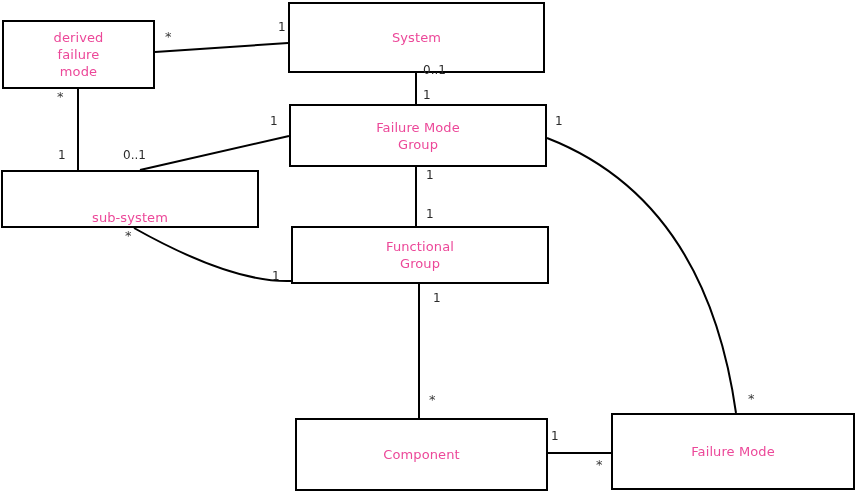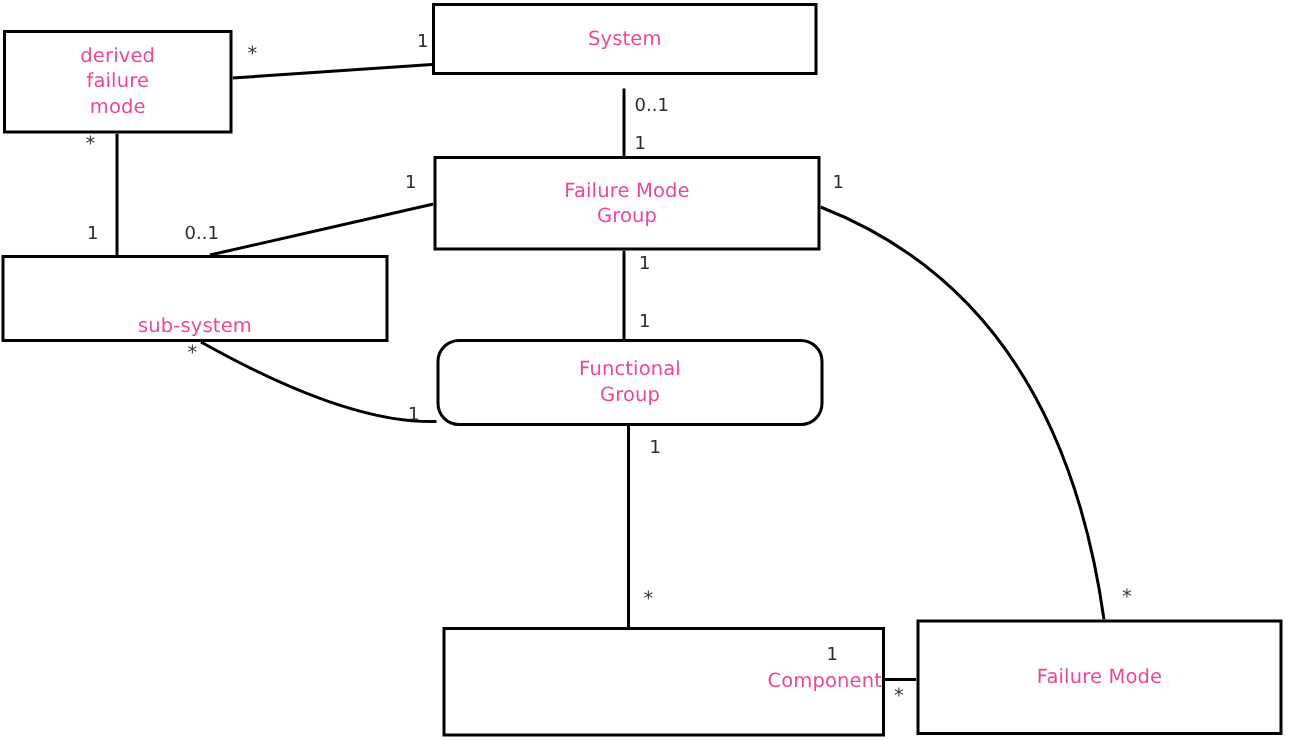--- a/index.html
+++ b/index.html
@@ -73,39 +73,39 @@
       <path d="M 547 138 Q 706 200 736 413"></path>
     </g>
   </svg>
 
   <div class="uml-class" style="left:2px; top:20px; width:153px; height:69px;">
     <span class="uml-class-name">derived
 failure
 mode</span>
   </div>
 
-  <div class="uml-class" style="left:288px; top:2px; width:257px; height:48px;">
+  <div class="uml-class" style="left:288px; top:2px; width:257px; height:71px;">
     <span class="uml-class-name">System</span>
   </div>
 
   <div class="uml-class" style="left:289px; top:104px; width:258px; height:63px;">
     <span class="uml-class-name">Failure Mode
 Group</span>
   </div>
 
   <div class="uml-class" style="left:1px; top:170px; width:258px; height:58px;align-items:flex-end;">
     <span class="uml-class-name">sub-system</span>
   </div>
 
-  <div class="uml-class" style="left:291px; top:226px; width:258px; height:58px;border-radius:15px;">
+  <div class="uml-class" style="left:291px; top:226px; width:258px; height:58px;">
     <span class="uml-class-name">Functional
 Group</span>
   </div>
 
-  <div class="uml-class" style="left:295px; top:418px; width:295px; height:73px;justify-content:flex-end;">
+  <div class="uml-class" style="left:295px; top:418px; width:253px; height:73px;">
     <span class="uml-class-name">Component</span>
   </div>
 
   <div class="uml-class" style="left:611px; top:413px; width:244px; height:77px;">
     <span class="uml-class-name">Failure Mode</span>
   </div>
 
   <span class="mult-label star" style="left:165px; top:31px;">*</span>
   <span class="mult-label" style="left:278px; top:21px;">1</span>
   <span class="mult-label" style="left:423px; top:64px;">0..1</span>

